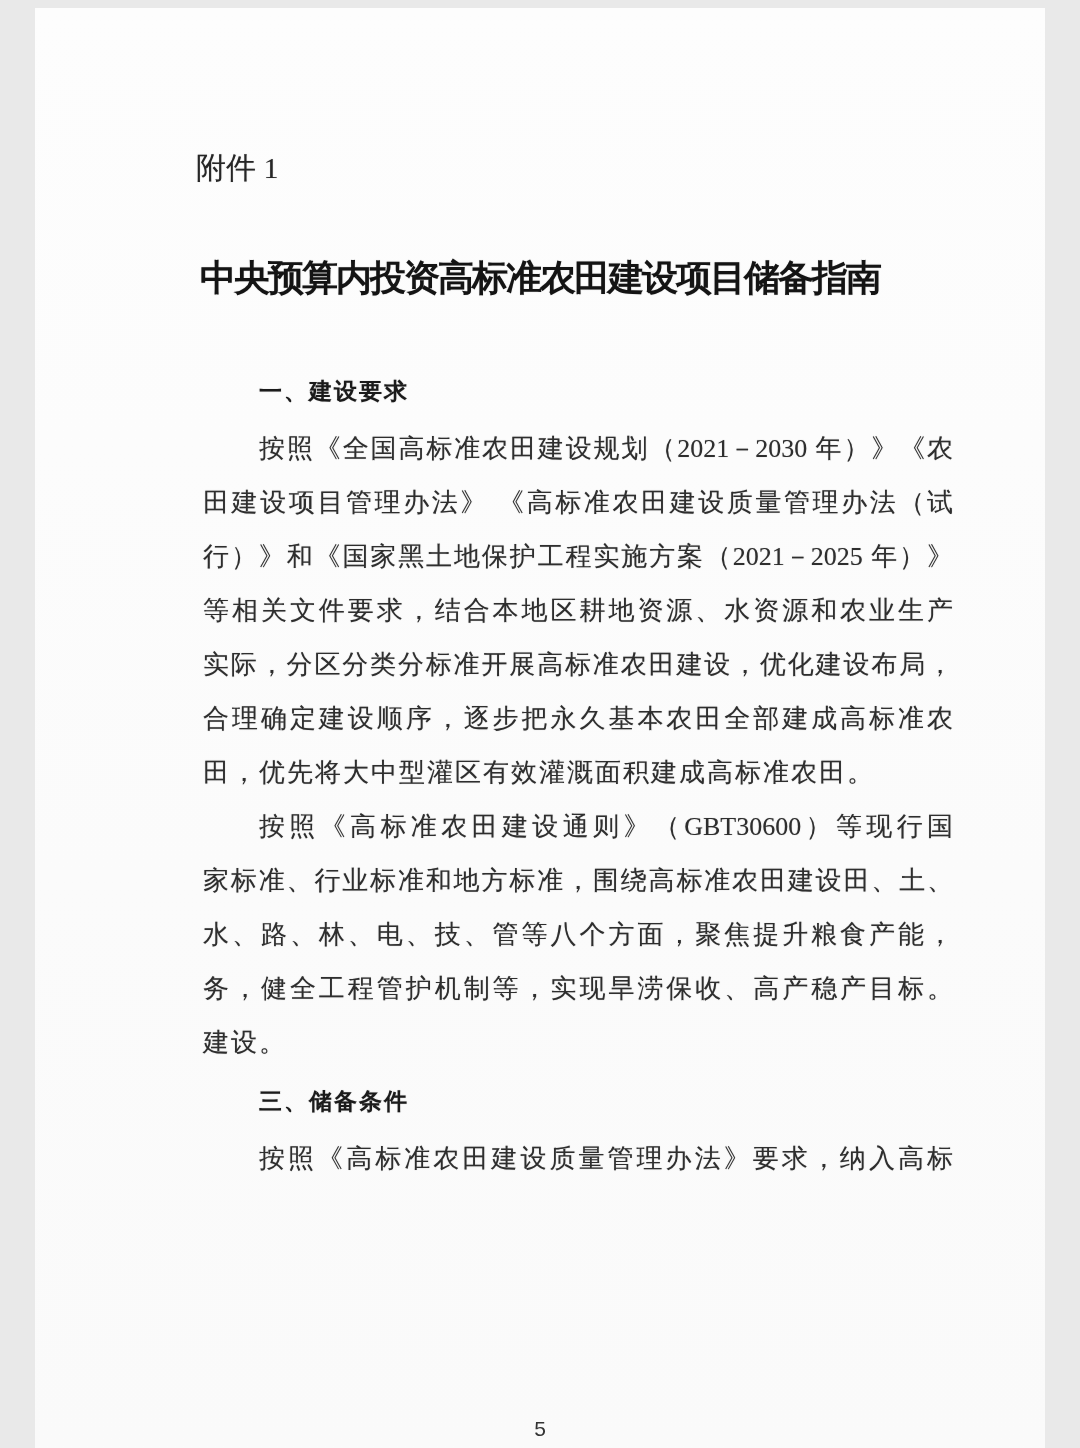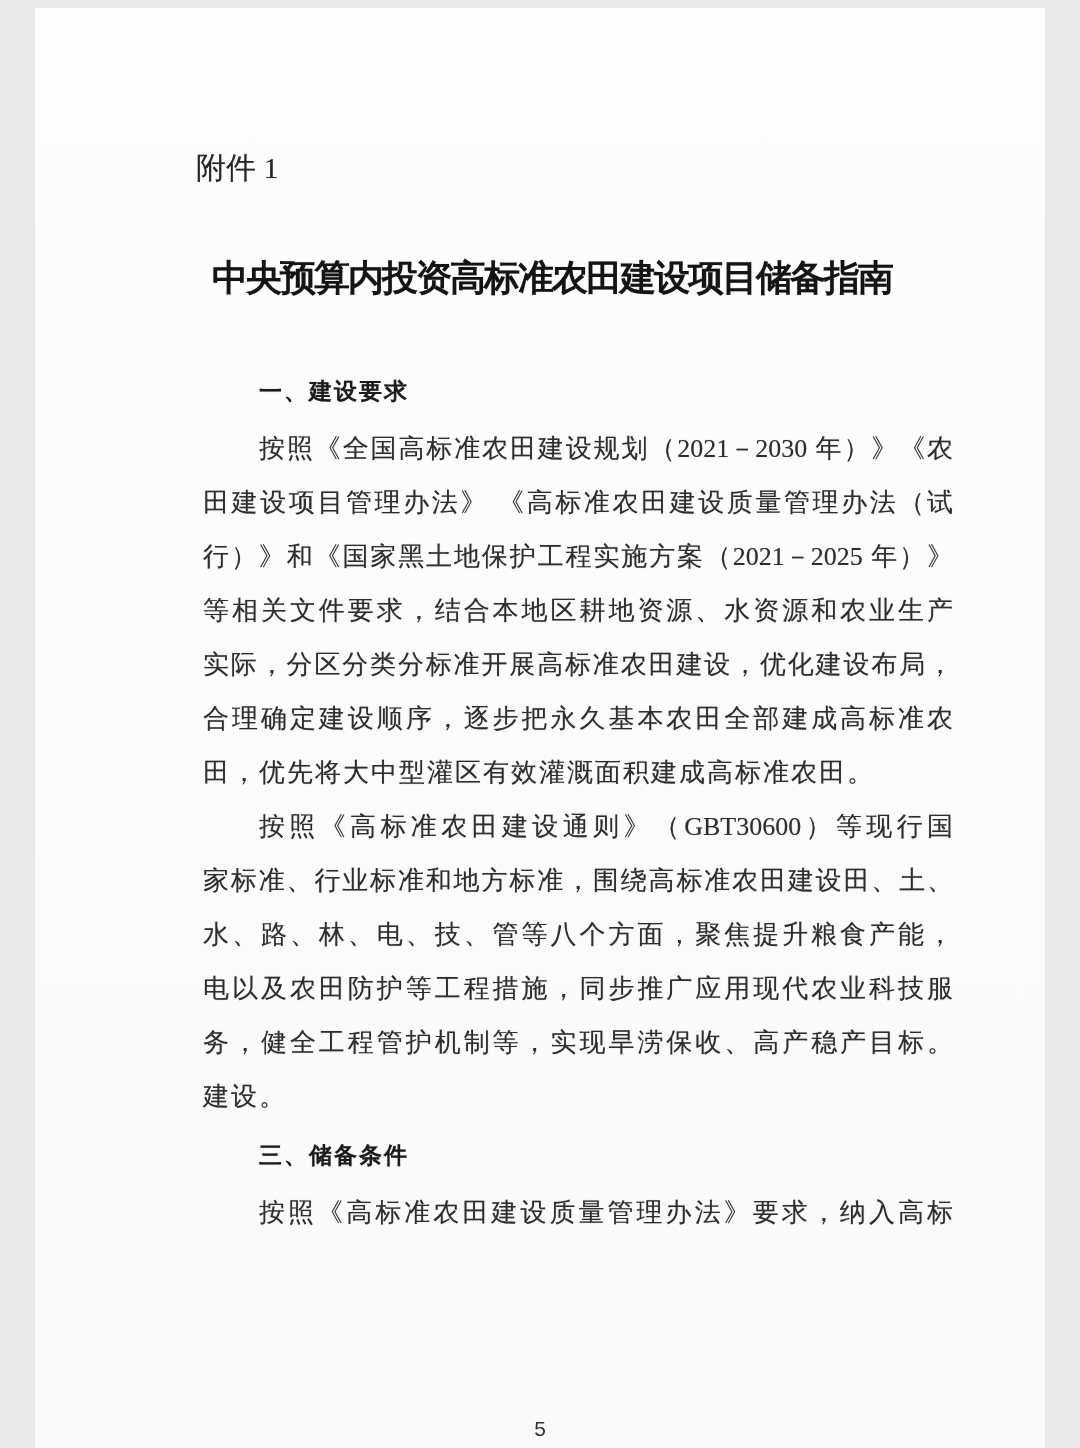--- a/index.html
+++ b/index.html
@@ -22,21 +22,21 @@
   .attachment-label {
     position: absolute;
     left: 161px;
     top: 140px;
     font-size: 30px;
     line-height: 40px;
     color: #262626;
   }
   .doc-title {
     position: absolute;
-    left: 12px;
+    left: 0;
     top: 247px;
     width: 100%;
     text-align: center;
     font-family: "Liberation Sans", sans-serif;
     font-weight: 700;
     font-size: 36px;
     line-height: 46px;
     letter-spacing: -2px;
     color: #141414;
   }
@@ -93,21 +93,20 @@
       <div class="row line scan-soften indent">按照《全国高标准农田建设规划（2021－2030 年）》《农</div>
       <div class="row line scan-soften">田建设项目管理办法》 《高标准农田建设质量管理办法（试</div>
       <div class="row line scan-soften">行）》和《国家黑土地保护工程实施方案（2021－2025 年）》</div>
       <div class="row line scan-soften">等相关文件要求，结合本地区耕地资源、水资源和农业生产</div>
       <div class="row line scan-soften">实际，分区分类分标准开展高标准农田建设，优化建设布局，</div>
       <div class="row line scan-soften">合理确定建设顺序，逐步把永久基本农田全部建成高标准农</div>
       <div class="row line scan-soften lastline">田，优先将大中型灌区有效灌溉面积建成高标准农田。</div>
       <div class="row line scan-soften indent">按照《高标准农田建设通则》（GBT30600）等现行国</div>
       <div class="row line scan-soften">家标准、行业标准和地方标准，围绕高标准农田建设田、土、</div>
       <div class="row line scan-soften">水、路、林、电、技、管等八个方面，聚焦提升粮食产能，</div>
-      <div class="row line scan-soften">电以及农田防护等工程措施，同步推广应用现代农业科技服</div>
       <div class="row line scan-soften">务，健全工程管护机制等，实现旱涝保收、高产稳产目标。</div>
       <div class="row line scan-soften lastline">建设。</div>
       <div class="row heading scan-soften">三、储备条件</div>
       <div class="row line scan-soften indent">按照《高标准农田建设质量管理办法》要求，纳入高标</div>
     </main>
 
   <div class="page-number">5</div>
 </div>
 
 </body></html>

